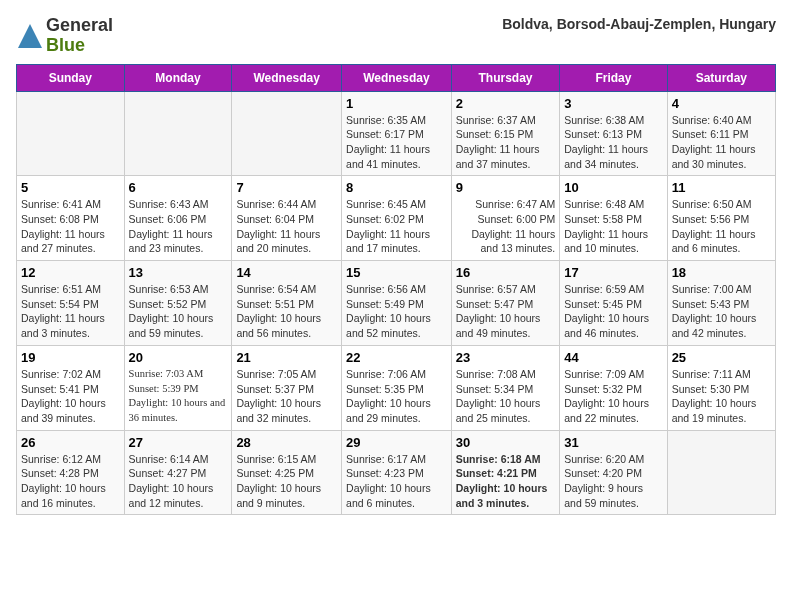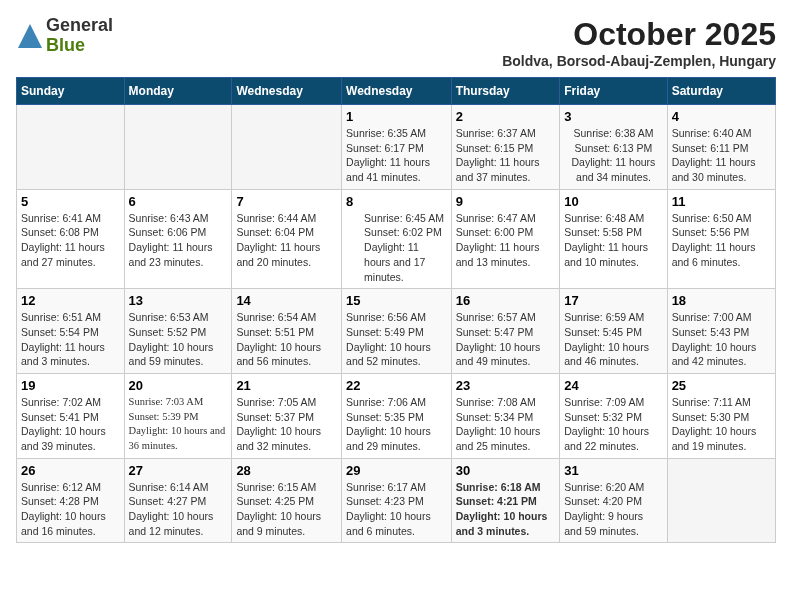--- a/index.html
+++ b/index.html
@@ -53,24 +53,24 @@
       font-size: 14px;
       color: #333;
       font-weight: bold;
     }
     table {
       width: 100%;
       border-collapse: collapse;
       font-size: 11px;
     }
     thead tr th {
-      background-color: #0c4a6e;
+      background-color: #a21caf;
       color: #fff;
       padding: 6px 4px;
-      text-align: left;
+      text-align: center;
       font-size: 12px;
       border: 1px solid #2a5a9a;
     }
     tbody tr td {
       border: 1px solid #ccc;
       vertical-align: top;
       padding: 4px;
       width: 113px;
       min-height: 80px;
       background: #fff;
@@ -100,21 +100,20 @@
   <div class="logo">
     <svg class="logo-icon" viewBox="0 0 28 28" xmlns="http://www.w3.org/2000/svg">
       <polygon points="14,2 26,26 2,26" fill="#1a6fa8" opacity="0.85"></polygon>
     </svg>
     <div class="logo-text">
       <span class="logo-general">General</span>
       <span class="logo-blue">Blue</span>
     </div>
   </div>
   <div class="title-block">
-    <div class="month-title">October 2025</div>
     <div class="location">Boldva, Borsod-Abauj-Zemplen, Hungary</div>
   </div>
 </div>
 
 <table>
   <thead>
     <tr id="header-row">
         <th>Sunday</th>
         <th>Monday</th>
         <th>Wednesday</th>
@@ -136,21 +135,21 @@
 Daylight: 11 hours and 41 minutes.</div>
         </td>
         <td>
           <span class="day-num">2</span>
           <div class="day-info" style="white-space: pre-line;">Sunrise: 6:37 AM
 Sunset: 6:15 PM
 Daylight: 11 hours and 37 minutes.</div>
         </td>
         <td>
           <span class="day-num">3</span>
-          <div class="day-info" style="white-space: pre-line; text-align: center;">Sunrise: 6:38 AM
+          <div class="day-info" style="white-space: pre-line;">Sunrise: 6:38 AM
 Sunset: 6:13 PM
 Daylight: 11 hours and 34 minutes.</div>
         </td>
         <td>
           <span class="day-num">4</span>
           <div class="day-info" style="white-space: pre-line;">Sunrise: 6:40 AM
 Sunset: 6:11 PM
 Daylight: 11 hours and 30 minutes.</div>
         </td>
       </tr>
@@ -168,27 +167,27 @@
 Daylight: 11 hours and 23 minutes.</div>
         </td>
         <td>
           <span class="day-num">7</span>
           <div class="day-info" style="white-space: pre-line;">Sunrise: 6:44 AM
 Sunset: 6:04 PM
 Daylight: 11 hours and 20 minutes.</div>
         </td>
         <td>
           <span class="day-num">8</span>
-          <div class="day-info" style="white-space: pre-line; margin-left: 18px;">Sunrise: 6:45 AM
+          <div class="day-info" style="white-space: pre-line;">Sunrise: 6:45 AM
 Sunset: 6:02 PM
 Daylight: 11 hours and 17 minutes.</div>
         </td>
         <td>
           <span class="day-num">9</span>
-          <div class="day-info" style="white-space: pre-line;">Sunrise: 6:47 AM
+          <div class="day-info" style="white-space: pre-line; text-align: right;">Sunrise: 6:47 AM
 Sunset: 6:00 PM
 Daylight: 11 hours and 13 minutes.</div>
         </td>
         <td>
           <span class="day-num">10</span>
           <div class="day-info" style="white-space: pre-line;">Sunrise: 6:48 AM
 Sunset: 5:58 PM
 Daylight: 11 hours and 10 minutes.</div>
         </td>
         <td>
@@ -267,21 +266,21 @@
 Sunset: 5:35 PM
 Daylight: 10 hours and 29 minutes.</div>
         </td>
         <td>
           <span class="day-num">23</span>
           <div class="day-info" style="white-space: pre-line;">Sunrise: 7:08 AM
 Sunset: 5:34 PM
 Daylight: 10 hours and 25 minutes.</div>
         </td>
         <td>
-          <span class="day-num">24</span>
+          <span class="day-num">44</span>
           <div class="day-info" style="white-space: pre-line;">Sunrise: 7:09 AM
 Sunset: 5:32 PM
 Daylight: 10 hours and 22 minutes.</div>
         </td>
         <td>
           <span class="day-num">25</span>
           <div class="day-info" style="white-space: pre-line;">Sunrise: 7:11 AM
 Sunset: 5:30 PM
 Daylight: 10 hours and 19 minutes.</div>
         </td>

